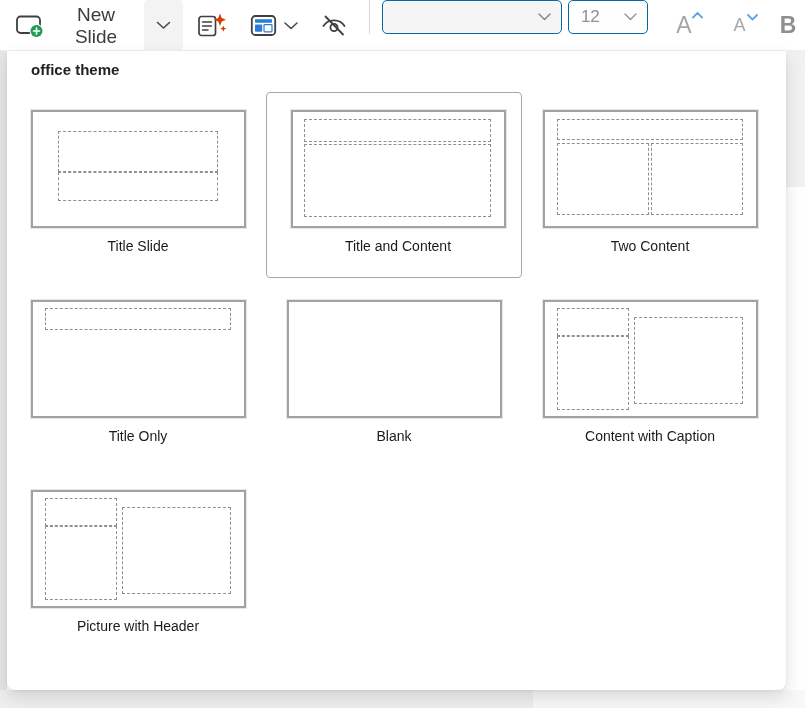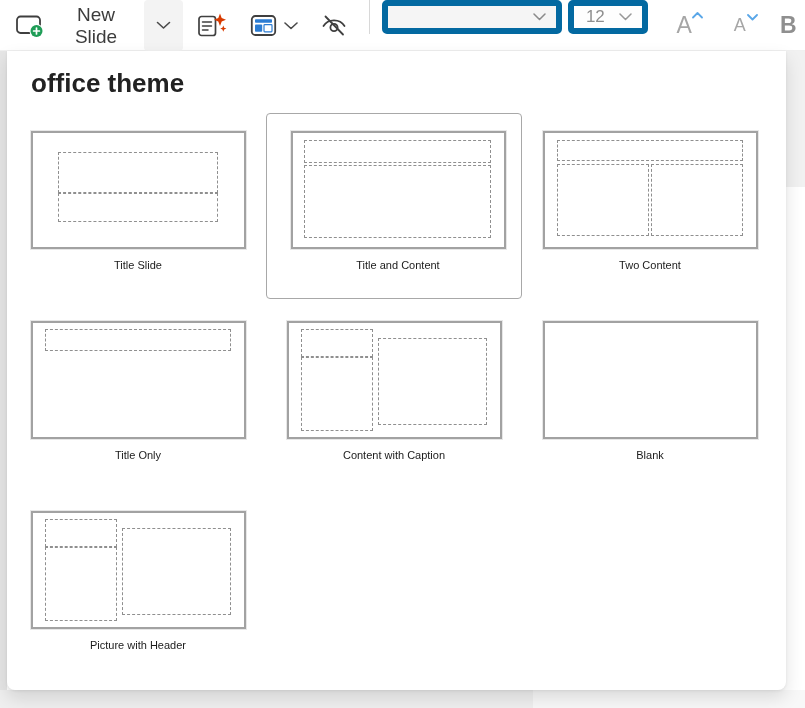--- a/index.html
+++ b/index.html
@@ -25,58 +25,58 @@
   .tb-btn { display:flex; align-items:center; justify-content:center; background:transparent; border:none; cursor:pointer; }
   .newslide-btn { gap:9px; height:51px; padding:0 6px 0 2px; font-size:19px; color:#3c3c3c; font-family:"Liberation Sans",sans-serif; }
   .chev-box { width:39px; height:51px; background:#f3f3f3; border-radius:4px; }
   .icon-btn { height:51px; padding:0 6px; }
   .designer-btn { margin-left:8px; }
   .layout-btn { margin-left:10px; gap:7px; }
   .hide-btn { margin-left:9px; }
   .tb-divider { width:1px; height:34px; background:#d8d8d8; margin:0 12px 0 14px; }
 
   .combo {
-    height:34px; border:6px solid #0369a1; border-radius:5px;
+    height:34px; border:1px solid #0369a1; border-radius:5px;
     display:flex; align-items:center; justify-content:space-between;
     padding:0 10px 0 12px; cursor:pointer;
   }
   .combo-font { width:182px; background:#f5f5f5; margin-left:0; }
   .combo-size { width:81px; background:#fefefe; margin-left:6px; }
   .combo-value { font-size:17px; color:#8f8f8f; }
 
   .font-adjust { position:relative; height:51px; width:40px; margin-left:16px; }
   .font-adjust .letter { font-size:23px; color:#a6a6a6; line-height:51px; display:block; text-align:center; }
   .font-adjust.small .letter { font-size:18px; }
   .font-adjust .caret { position:absolute; top:12px; right:1px; }
   .font-adjust.small .caret { top:14px; }
   .bold-btn { margin-left:12px; width:34px; height:51px; font-size:23px; font-weight:700; color:#8f8f8f; }
 
   
   .panel {
     position:absolute; left:7px; top:51px; width:779px; height:639px;
     background:#fff; border-radius:0 0 8px 8px;
     box-shadow:0 8px 18px rgba(0,0,0,0.12), 0 1px 3px rgba(0,0,0,0.07);
   }
-  .panel-title { margin:17px 0 0 24px; font-size:26px; font-weight:700; color:#222; }
+  .panel-title { margin:10px 0 0 24px; font-size:15px; font-weight:700; color:#222; }
 
   .grid {
     margin:14px 0 0 3px;
     display:grid; grid-template-columns:repeat(3,256px); grid-auto-rows:190px;
   }
   .cell {
     width:256px; height:186px; display:flex; flex-direction:column; align-items:center;
     border:1px solid transparent; border-radius:4px; cursor:pointer; background:transparent;
   }
   .cell.selected { border-color:var(--selected-border, #a8a8a8);padding-left:8px; }
   .thumb {
     margin-top:17px; width:215px; height:118px; background:#fff;
     border:2px solid #a2a2a2; box-shadow:0 0 0 1px #e7e7e7; position:relative;
   }
   .ph { position:absolute; border:1px dashed #8f8f8f; }
-  .cell-label { margin-top:10px; font-size:11px; color:#1b1b1b; }
+  .cell-label { margin-top:10px; font-size:14px; color:#1b1b1b; }
 
   svg { display:block; }
 </style>
 </head>
 <body>
 
 <div class="bg-left-sliver"></div>
 <div class="bg-right-strip"></div>
 <div class="bg-bottom"></div>
 <div class="bg-bottom-right"></div>
@@ -214,34 +214,34 @@
 
 
     <div class="cell">
       <div class="thumb">
         <div class="ph" style="left:6%;top:5%;width:88%;height:20%"></div>
       </div>
       <div class="cell-label">Title Only</div>
     </div>
 
     <div class="cell">
+      <div class="thumb"></div>
+      <div class="cell-label">Blank</div>
+    </div>
+
+    <div class="cell">
       <div class="thumb">
         <div class="ph" style="left:6%;top:5%;width:34%;height:25%"></div>
         <div class="ph" style="left:6%;top:30%;width:34%;height:65%"></div>
         <div class="ph" style="left:42.5%;top:13.5%;width:51.5%;height:76%"></div>
       </div>
       <div class="cell-label">Content with Caption</div>
     </div>
 
     <div class="cell">
-      <div class="thumb"></div>
-      <div class="cell-label">Blank</div>
-    </div>
-
-    <div class="cell">
       <div class="thumb">
         <div class="ph" style="left:6%;top:5%;width:34%;height:25%"></div>
         <div class="ph" style="left:6%;top:30%;width:34%;height:65%"></div>
         <div class="ph" style="left:42.5%;top:13.5%;width:51.5%;height:76%"></div>
       </div>
       <div class="cell-label">Picture with Header</div>
     </div>
 
   </div>
 </div>

